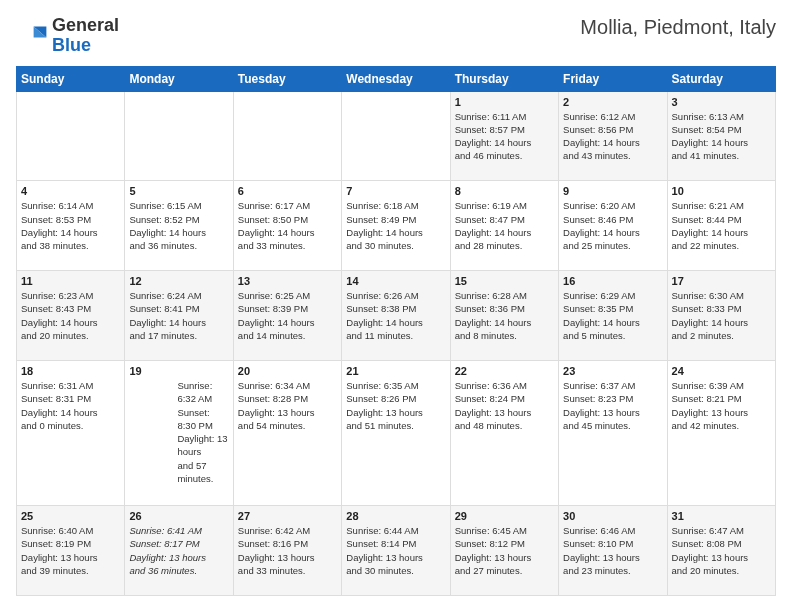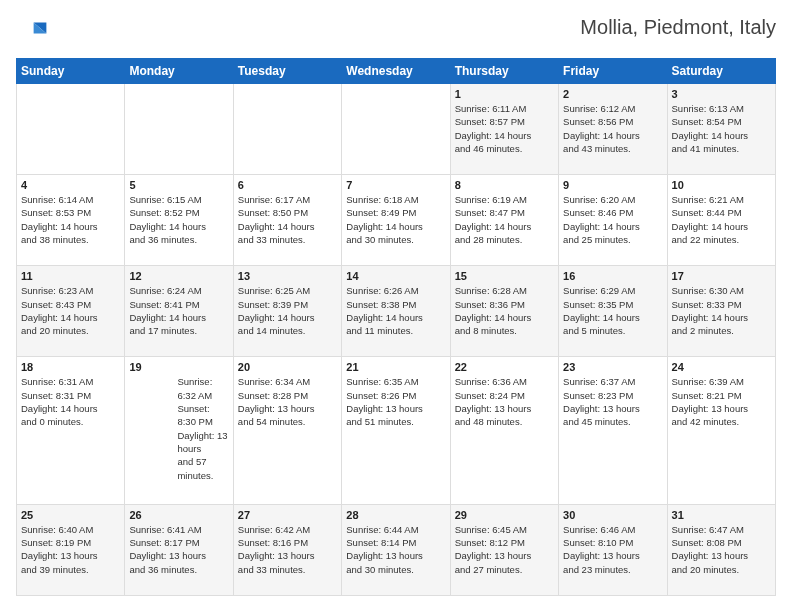--- a/index.html
+++ b/index.html
@@ -107,20 +107,24 @@
 </head>
 <body>
 
 <div class="page">
   <div class="header">
     <div class="logo">
       <svg class="logo-icon" viewBox="0 0 40 40">
         <polygon points="22,8 38,8 38,22" fill="#1a6abf"></polygon>
         <polygon points="22,8 38,22 22,22" fill="#3a8ad4"></polygon>
       </svg>
+      <div class="logo-text">
+        <span class="logo-general">General</span><br>
+        <span class="logo-blue">Blue</span>
+      </div>
     </div>
     <div class="title-block">
       <div class="subtitle">Mollia, Piedmont, Italy</div>
     </div>
   </div>
 
   <table class="calendar">
     <thead>
       <tr>
         <th>Sunday</th>
@@ -316,21 +320,21 @@
         <tr>
           <td>
             <div class="day-num">25</div>
             <div class="day-info" style="white-space: pre-line;">Sunrise: 6:40 AM
 Sunset: 8:19 PM
 Daylight: 13 hours
 and 39 minutes.</div>
           </td>
           <td>
             <div class="day-num">26</div>
-            <div class="day-info" style="white-space: pre-line;">Sunrise: 6:41 AM
+            <div class="day-info" style="white-space: pre-line; font-style: italic;">Sunrise: 6:41 AM
 Sunset: 8:17 PM
 Daylight: 13 hours
 and 36 minutes.</div>
           </td>
           <td>
             <div class="day-num">27</div>
             <div class="day-info" style="white-space: pre-line;">Sunrise: 6:42 AM
 Sunset: 8:16 PM
 Daylight: 13 hours
 and 33 minutes.</div>

